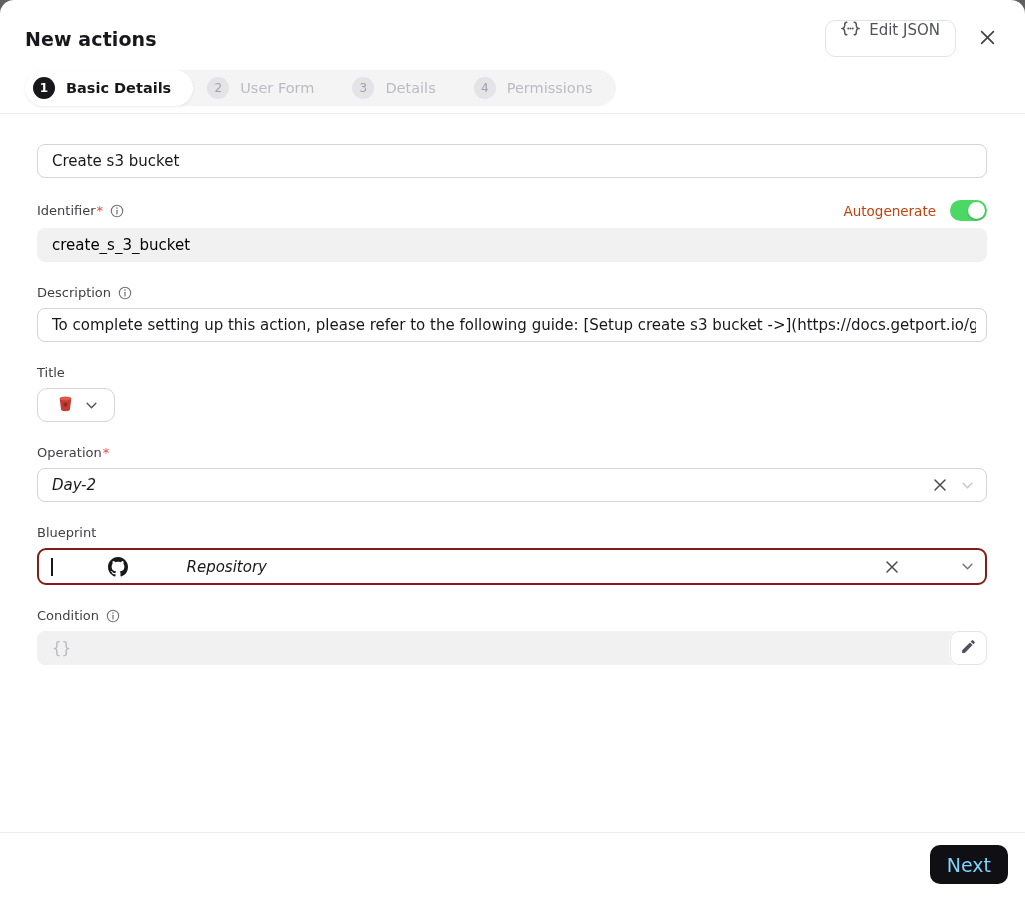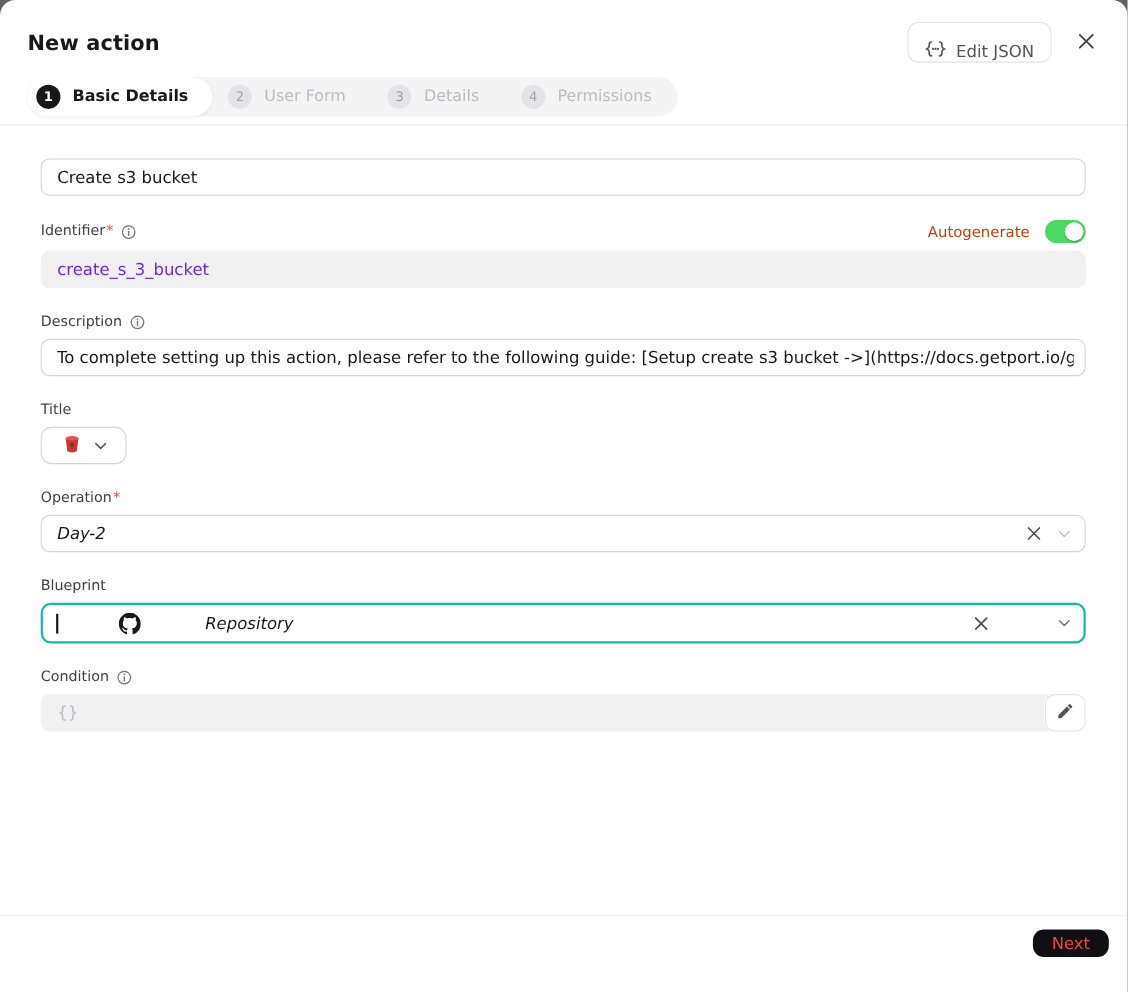--- a/index.html
+++ b/index.html
@@ -12,21 +12,21 @@
   .modal {
     width:1025px; height:902px; margin:0 auto;
     background:#ffffff; border-radius:14px 14px 0 0;
     display:flex; flex-direction:column; overflow:hidden;
   }
   
   .header { padding:20px 24px 0 25px; }
   .header-top { display:flex; align-items:center; }
   .page-title { flex:1; margin:0; font-size:19px; font-weight:600; color:#18181b; letter-spacing:.1px; }
   .edit-json-btn {
-    display:inline-flex; align-items:flex-end; gap:9px; height:37px; padding:0 15px;
+    display:inline-flex; align-items:flex-start; gap:9px; height:37px; padding:0 15px;
     background:#fff; border:1px solid #e4e4e7; border-radius:10px;
     color:#52525b; font-size:15px; font-family:inherit; cursor:pointer;
   }
   .close-btn {
     margin-left:17px; width:28px; height:28px; border:none; background:transparent;
     display:inline-flex; align-items:center; justify-content:center; cursor:pointer; color:#3f3f46;
   }
   .subtitle { margin:14px 0 0 0; font-size:12.5px; color:#1f1f23; }
   .stepper {
     margin-top:13px; display:inline-flex; align-items:center;
@@ -59,62 +59,62 @@
     position:absolute; top:2px; left:2px; width:17px; height:17px; border-radius:50%;
     background:#fff; box-shadow:0 1px 2px rgba(0,0,0,.25); transition:left .1s;
   }
   .toggle.on { background:#4bd865; }
   .toggle.on .knob { left:18px; }
   .text-input {
     width:100%; height:34px; border:1px solid #d4d4d8; border-radius:8px;
     padding:0 10px 0 14px; font-size:15px; color:#18181b; font-family:inherit;
     background:#fff; outline:none; white-space:nowrap; overflow:hidden; text-overflow:clip;
   }
-  .text-input.disabled { background:#f1f1f2; border-color:#f1f1f2; color:#6d28d9; }
+  .text-input.disabled { background:#f1f1f2; border-color:#f1f1f2; color:#000000; }
   .text-input::placeholder { color:#b9b9bf; opacity:1; }
   .icon-picker {
     display:inline-flex; align-items:center; justify-content:center; gap:11px;
     width:78px; height:34px; background:#fff; border:1px solid #d4d4d8; border-radius:10px; cursor:pointer;
   }
   .select {
     display:flex; align-items:center; height:34px; border:1px solid #d4d4d8; border-radius:8px;
     padding:0 13px 0 14px; font-size:15px; color:#18181b; background:#fff; cursor:pointer;font-style:italic;
   }
   .select .select-value { flex:1; }
   .select .clear-x { display:inline-flex; color:#4b4b52; margin-right:15px; cursor:pointer; }
   .select .chev { display:inline-flex; color:#c6c6cc; }
-  .select.focused { border:2px solid #14b8a6; border-radius:9px; height:37px; padding:0 12px 0 12px;gap:48px; }
+  .select.focused { border:2px solid #7f1d1d; border-radius:9px; height:37px; padding:0 12px 0 12px;gap:48px; }
   .select.focused .chev { color:#71717a; }
   .caret-line { width:1.5px; height:18px; background:#18181b; margin-right:7px; flex:none; }
   .bp-icon { display:inline-flex; margin-right:11px; color:#18181b; }
   .cond-wrap { position:relative; }
   .cond-wrap .text-input { padding-right:48px; }
   .edit-btn {
     position:absolute; right:0; top:0; width:37px; height:34px; background:#fff;
     border:1px solid #e4e4e7; border-radius:9px; display:flex; align-items:center; justify-content:center;
     color:#52525b; cursor:pointer; box-shadow:0 0 0 1px rgba(255,255,255,.6);
   }
   
   .footer {
     border-top:1px solid #ececee; height:70px; flex:none;
     display:flex; align-items:flex-start; justify-content:flex-end; padding:12px 17px 0 0;
   }
   .next-btn {
-    height:25px; padding:0 17px; background:#101014; color:#ef4444; border:none;
-    border-radius:10px; font-size:15px; font-family:inherit; cursor:pointer;
+    height:39px; padding:0 17px; background:#101014; color:#7dd3fc; border:none;
+    border-radius:10px; font-size:19px; font-family:inherit; cursor:pointer;
   }
 </style>
 </head>
 <body>
 
 <div class="modal">
 
   <div class="header">
     <div class="header-top">
-      <h1 class="page-title">New action</h1>
+      <h1 class="page-title">New actions</h1>
       <button class="edit-json-btn">
         <span class="btn-icon">
           <svg width="19" height="15" viewBox="0 0 18 14" fill="none">
             <path d="M5.5 1 C4 1 3.5 2 3.5 3.5 L3.5 4.5 C3.5 5.8 2.8 6.5 1.5 7 C2.8 7.5 3.5 8.2 3.5 9.5 L3.5 10.5 C3.5 12 4 13 5.5 13" stroke="currentColor" stroke-width="1.4" stroke-linecap="round"></path>
             <path d="M12.5 1 C14 1 14.5 2 14.5 3.5 L14.5 4.5 C14.5 5.8 15.2 6.5 16.5 7 C15.2 7.5 14.5 8.2 14.5 9.5 L14.5 10.5 C14.5 12 14 13 12.5 13" stroke="currentColor" stroke-width="1.4" stroke-linecap="round"></path>
             <circle cx="6.9" cy="7" r="0.95" fill="currentColor"></circle>
               <circle cx="9" cy="7" r="0.95" fill="currentColor"></circle>
               <circle cx="11.1" cy="7" r="0.95" fill="currentColor"></circle>
           </svg>
         </span>

